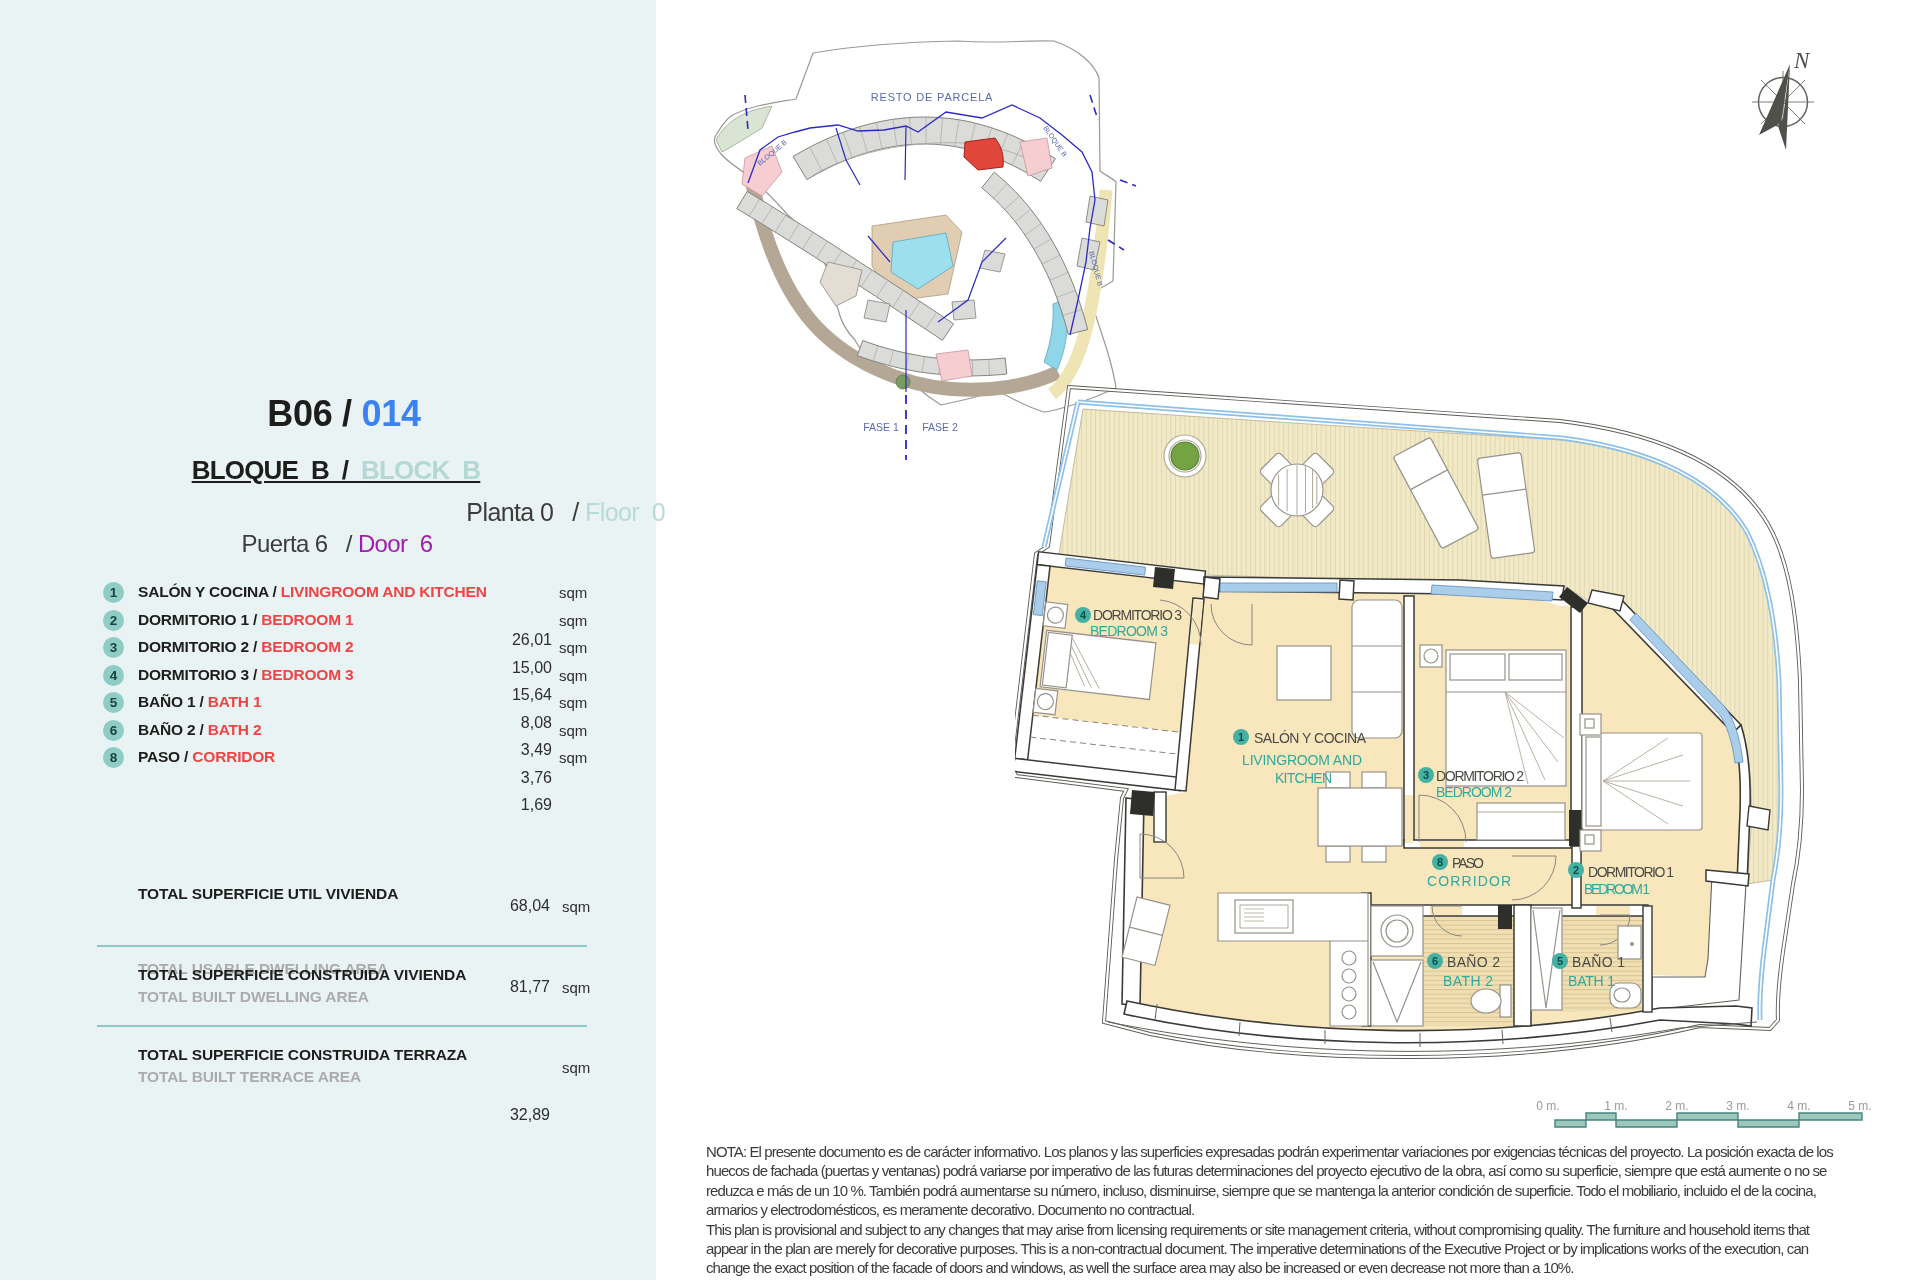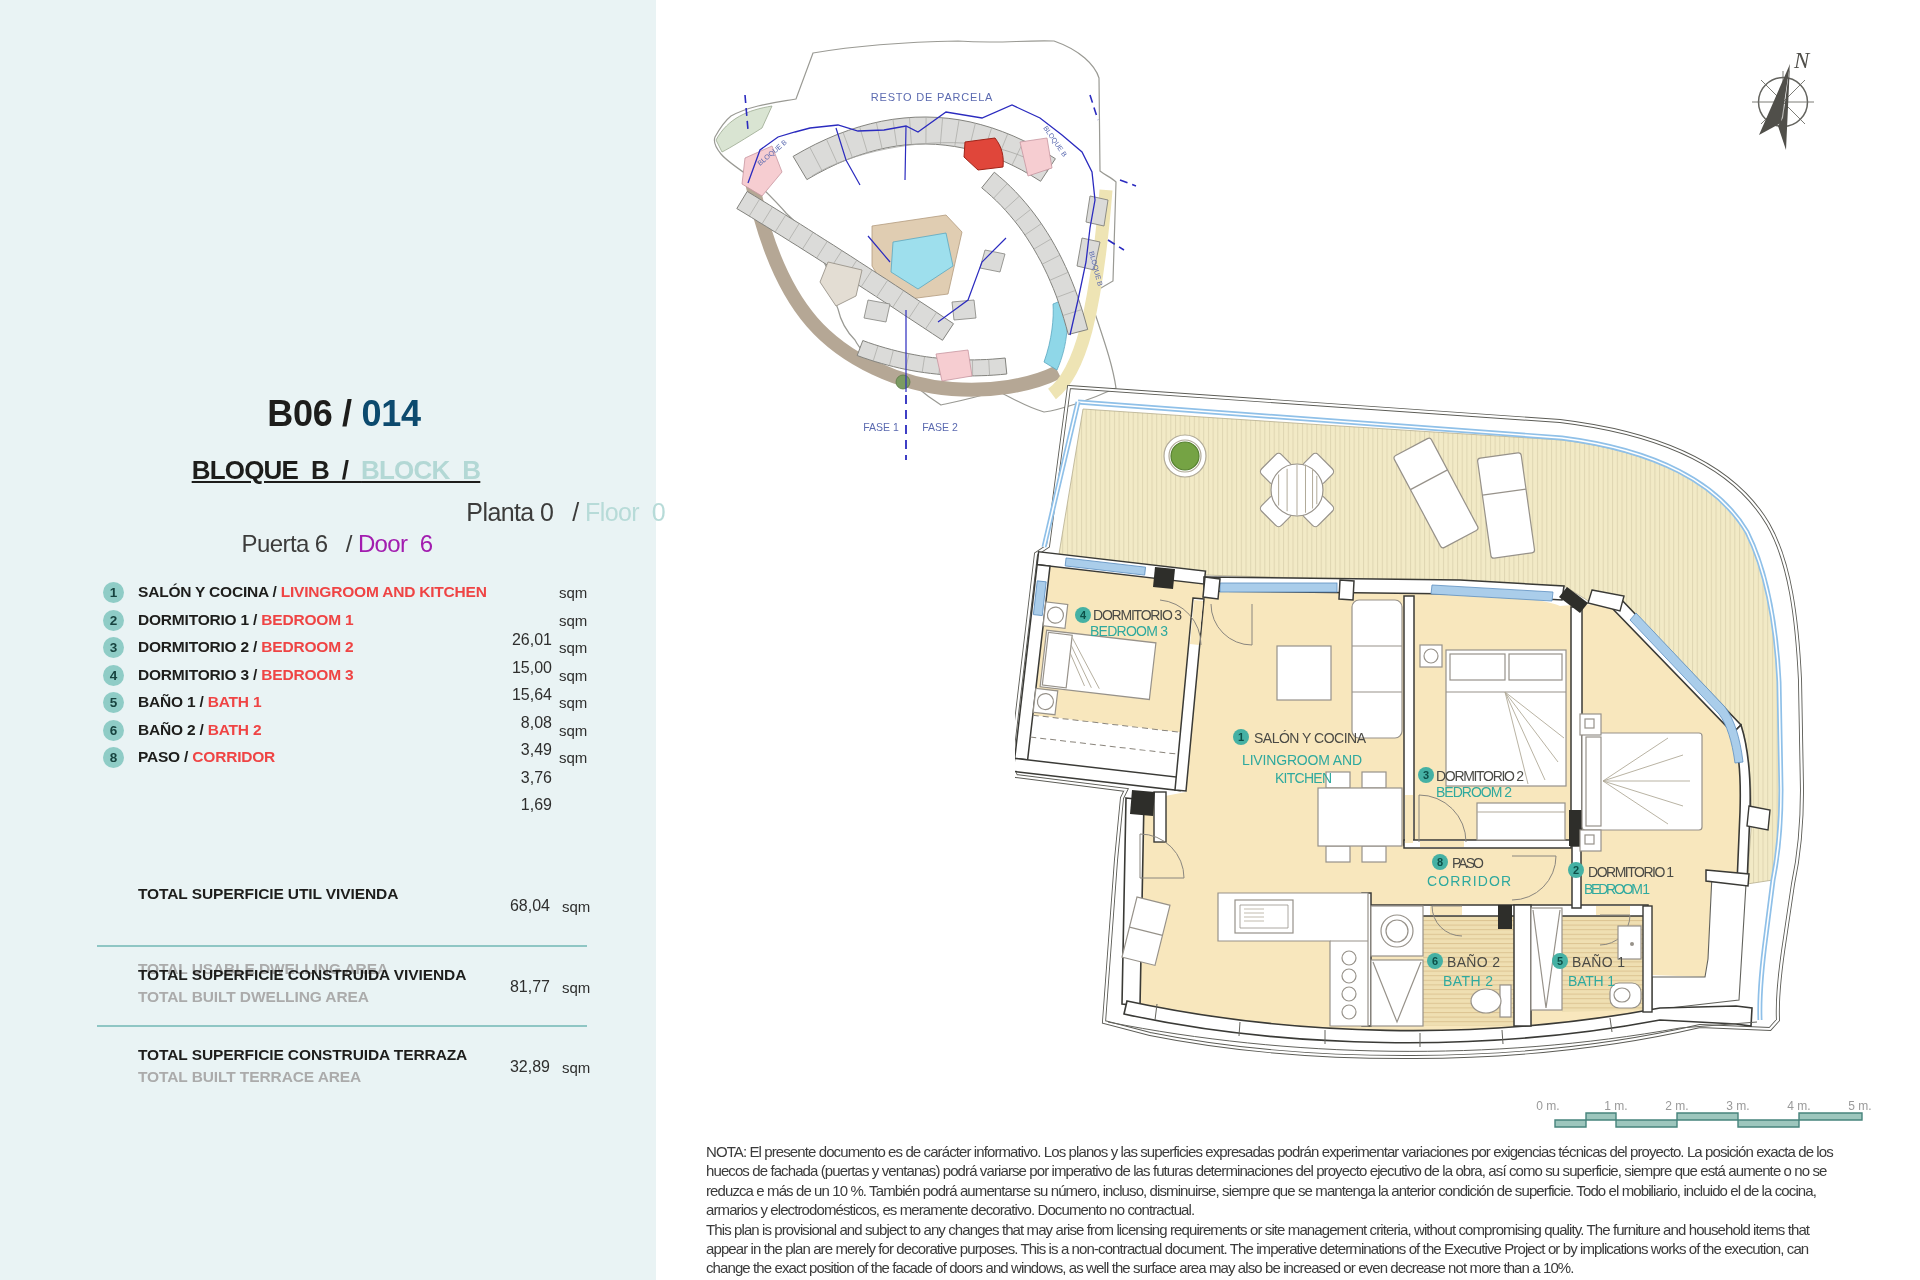--- a/index.html
+++ b/index.html
@@ -5,21 +5,21 @@
   html,body{margin:0;padding:0;}
   body{width:1920px;height:1280px;position:relative;background:#ffffff;
        font-family:"Liberation Sans",sans-serif;overflow:hidden;}
   .abs{position:absolute;}
 </style>
 </head>
 <body>
 
 <div class="abs" style="left:0;top:0;width:656px;height:1280px;background:#e9f3f4;"></div>
 
-<div class="abs" style="left:16px;top:393px;width:656px;text-align:center;font-size:36px;font-weight:bold;color:#1d1d1b;letter-spacing:-0.3px;">B06 / <span style="color:#0c4a6e;">014</span></div>
+<div class="abs" style="left:16px;top:393px;width:656px;text-align:center;font-size:36px;font-weight:bold;color:#1d1d1b;letter-spacing:-0.3px;">B06 / <span style="color:#3b82f6;">014</span></div>
 
 <div class="abs" style="left:8px;top:455px;width:656px;text-align:center;font-size:26px;font-weight:bold;color:#1d1d1b;letter-spacing:-0.8px;text-decoration:underline;">BLOQUE&nbsp; B&nbsp; /&nbsp; <span style="color:#b3d8d5;">BLOCK&nbsp; B</span></div>
 
 <div class="abs" style="left:9px;top:498px;width:656px;text-align:right;font-size:25px;color:#3c3c3b;letter-spacing:-0.6px;">Planta 0&nbsp;&nbsp; / <span style="color:#b7dbd8;">Floor&nbsp;&nbsp;0</span></div>
 
 <div class="abs" style="left:9px;top:530px;width:656px;text-align:center;font-size:24px;color:#3c3c3b;letter-spacing:-0.6px;">Puerta 6&nbsp;&nbsp; / <span style="color:#a21caf;">Door&nbsp;&nbsp;6</span></div>
 
 <style>
  .row{position:absolute;left:0;width:656px;height:28px;}
  .num{position:absolute;left:103px;top:0;width:21px;height:21px;border-radius:50%;
@@ -91,21 +91,21 @@
 <div class="tline" style="top:945px;"></div>
 
 <div class="tlbl" style="top:966px;">TOTAL SUPERFICIE CONSTRUIDA VIVIENDA</div>
 <div class="tsub" style="top:988px;">TOTAL BUILT DWELLING AREA</div>
 <div class="tval" style="top:978px;">81,77</div>
 <div class="tsqm" style="top:979px;">sqm</div>
 <div class="tline" style="top:1025px;"></div>
 
 <div class="tlbl" style="top:1046px;">TOTAL SUPERFICIE CONSTRUIDA TERRAZA</div>
 <div class="tsub" style="top:1068px;">TOTAL BUILT TERRACE AREA</div>
-<div class="tval" style="top:1058px;">32,89</div>
+<div class="tval" style="top:1106px;">32,89</div>
 <div class="tsqm" style="top:1059px;">sqm</div>
 
 <svg class="abs" style="left:700px;top:20px;" width="480" height="440" viewBox="700 20 480 440">
 
   <path d="M813,53 C860,45 905,42 958,41 C1000,44 1020,40 1054,41 C1080,50 1095,65 1099,78 L1100,171 C1105,175 1112,178 1116,182 L1113,281 L1089,295 C1100,330 1112,360 1116,388 C1090,400 1060,410 1044,412 C1020,405 1005,393 996,391 C975,398 950,403 941,405 C925,395 918,388 913,384 C900,380 888,375 882,371 C870,360 860,350 855,340 C845,330 840,318 838,309 C832,295 828,280 827,268 C822,258 816,248 813,240 C805,230 795,222 786,213 C775,200 762,188 752,178 C740,170 726,160 721,154 C716,148 713,142 715,137 C720,128 726,120 731,116 C740,111 750,108 758,106 C775,102 785,101 796,99 Z" fill="#ffffff" stroke="#9a9a94" stroke-width="1.2"></path>
 
   <path d="M716,140 C728,118 748,110 772,106 L762,128 C746,138 730,148 722,152 Z" fill="#d9e4d2" stroke="#9aa88f" stroke-width="0.8"></path>
 
   <path d="M752,182 C762,230 780,285 812,322 C845,360 900,385 952,389 C990,392 1030,386 1058,372" fill="none" stroke="#b5a795" stroke-width="14"></path>
 

